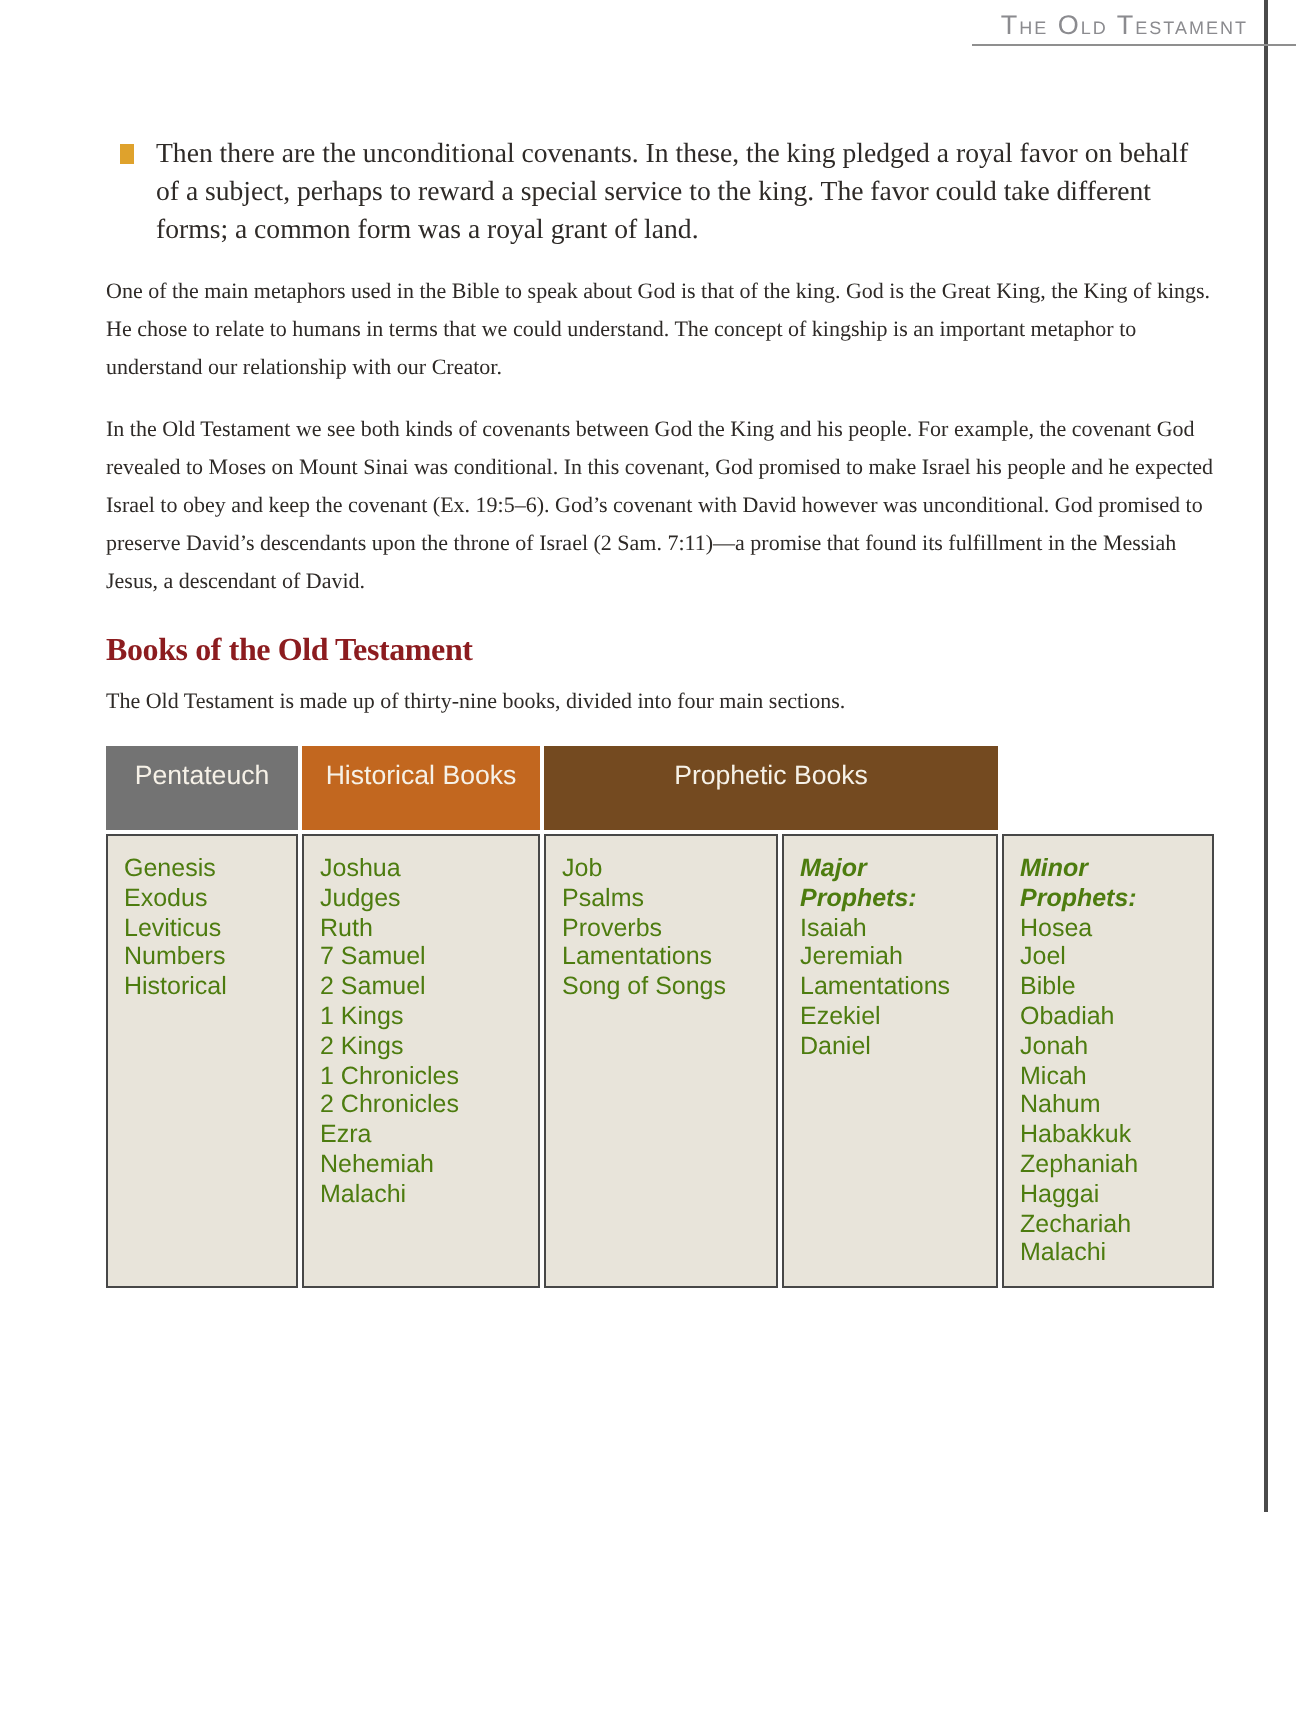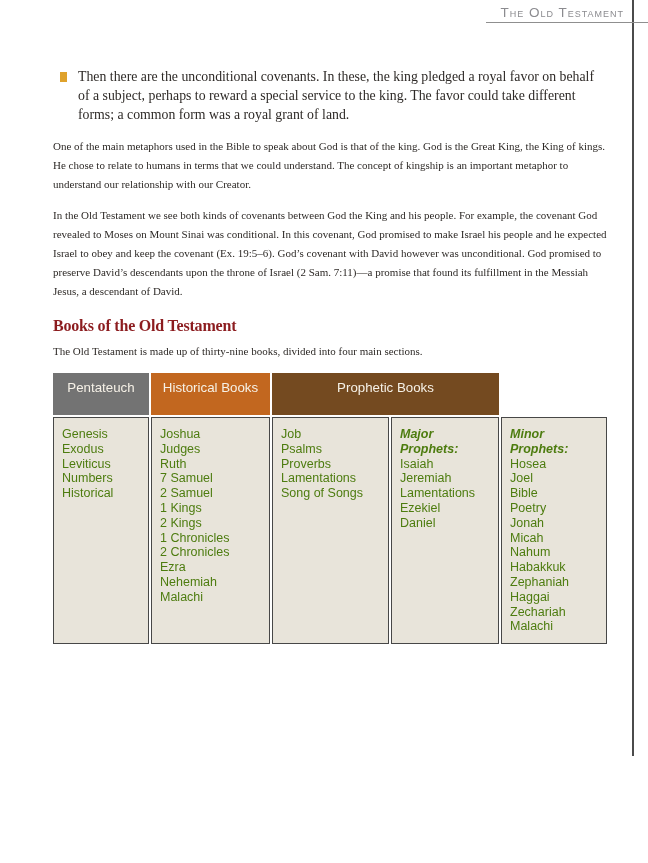--- a/index.html
+++ b/index.html
@@ -177,21 +177,21 @@
             <div class="book-item">Jeremiah</div>
             <div class="book-item">Lamentations</div>
             <div class="book-item">Ezekiel</div>
             <div class="book-item">Daniel</div>
           </div>
           <div class="body-cell">
             <div class="sub-label">Minor Prophets:</div>
             <div class="book-item">Hosea</div>
             <div class="book-item">Joel</div>
             <div class="book-item">Bible</div>
-            <div class="book-item">Poetry</div>
+            <div class="book-item">Obadiah</div>
             <div class="book-item">Jonah</div>
             <div class="book-item">Micah</div>
             <div class="book-item">Nahum</div>
             <div class="book-item">Habakkuk</div>
             <div class="book-item">Zephaniah</div>
             <div class="book-item">Haggai</div>
             <div class="book-item">Zechariah</div>
             <div class="book-item">Malachi</div>
           </div>
         </div>

